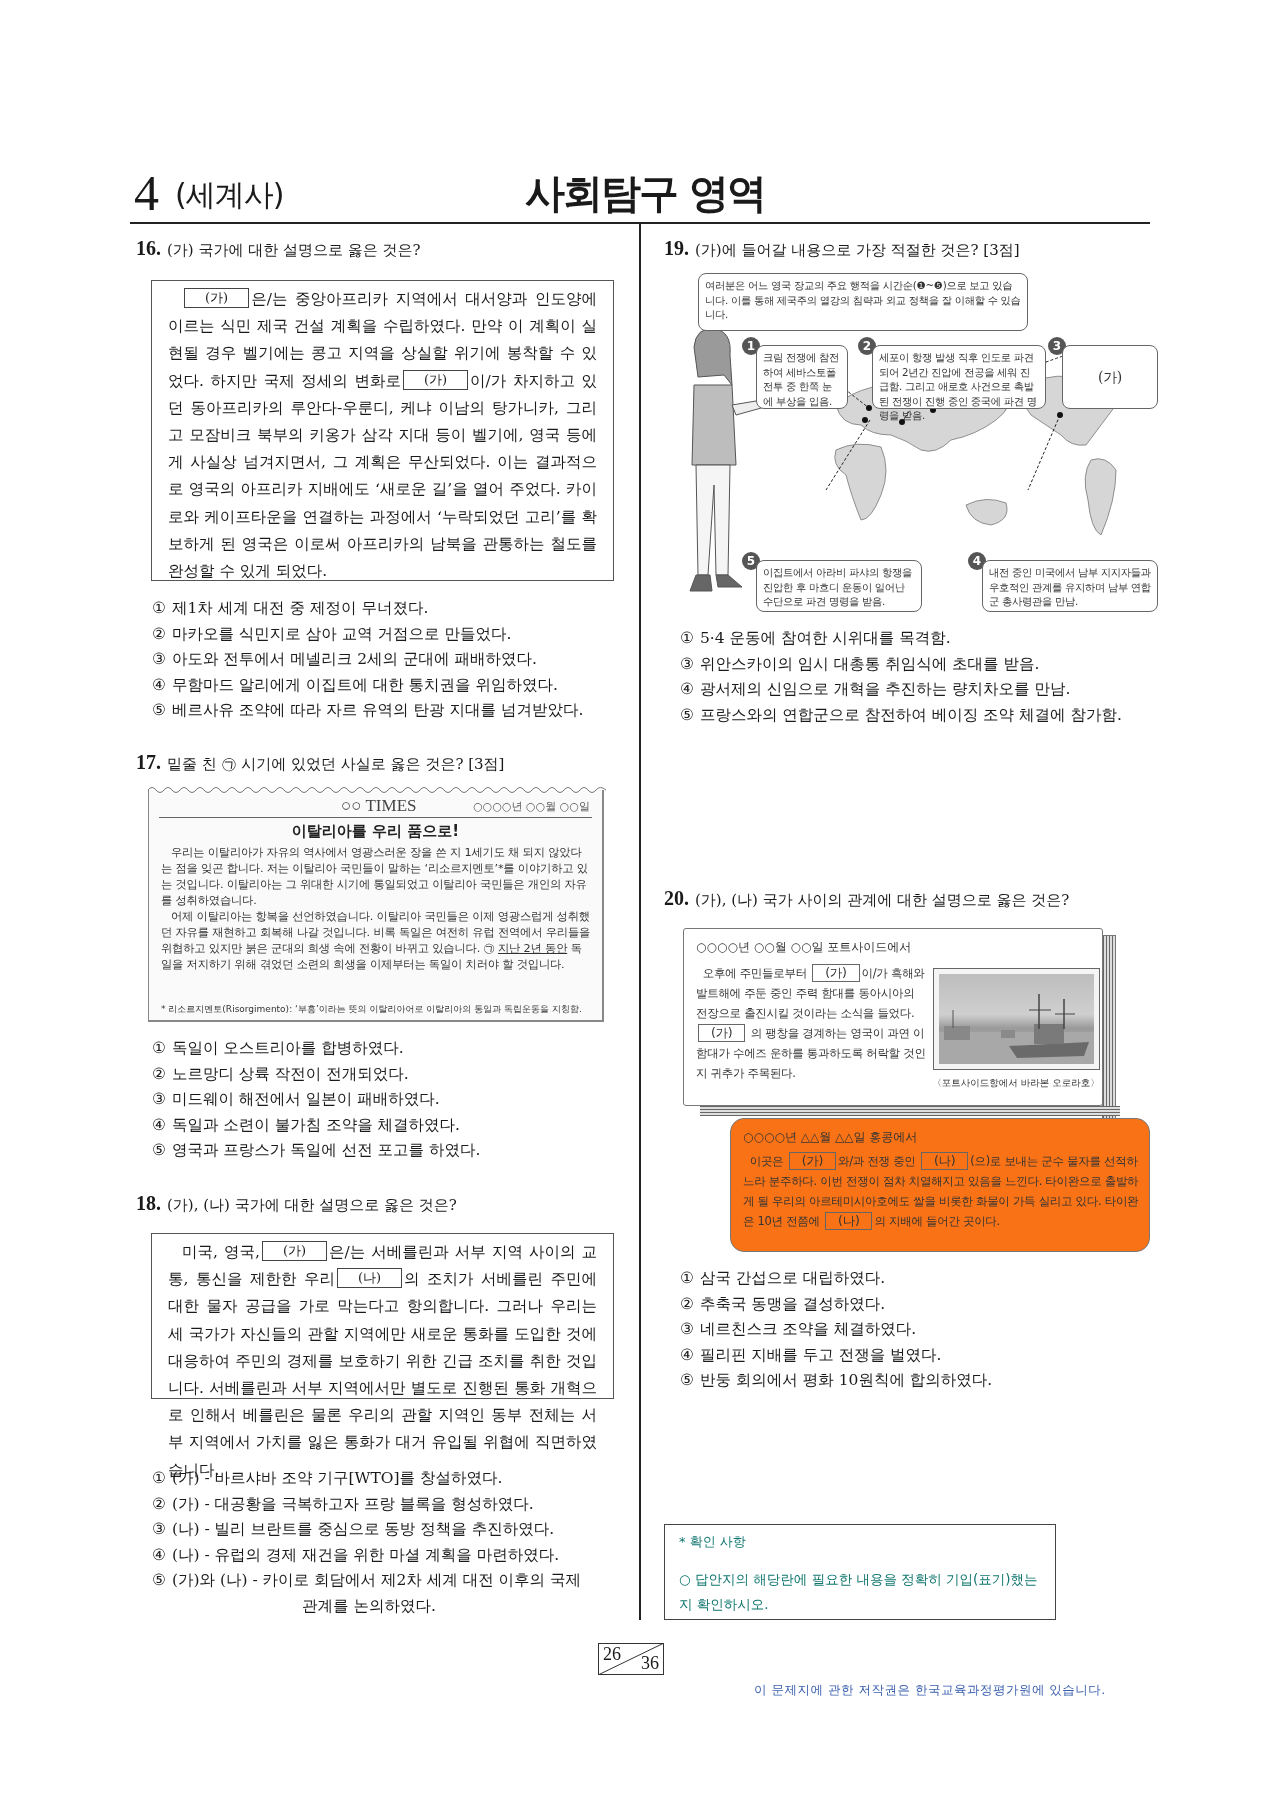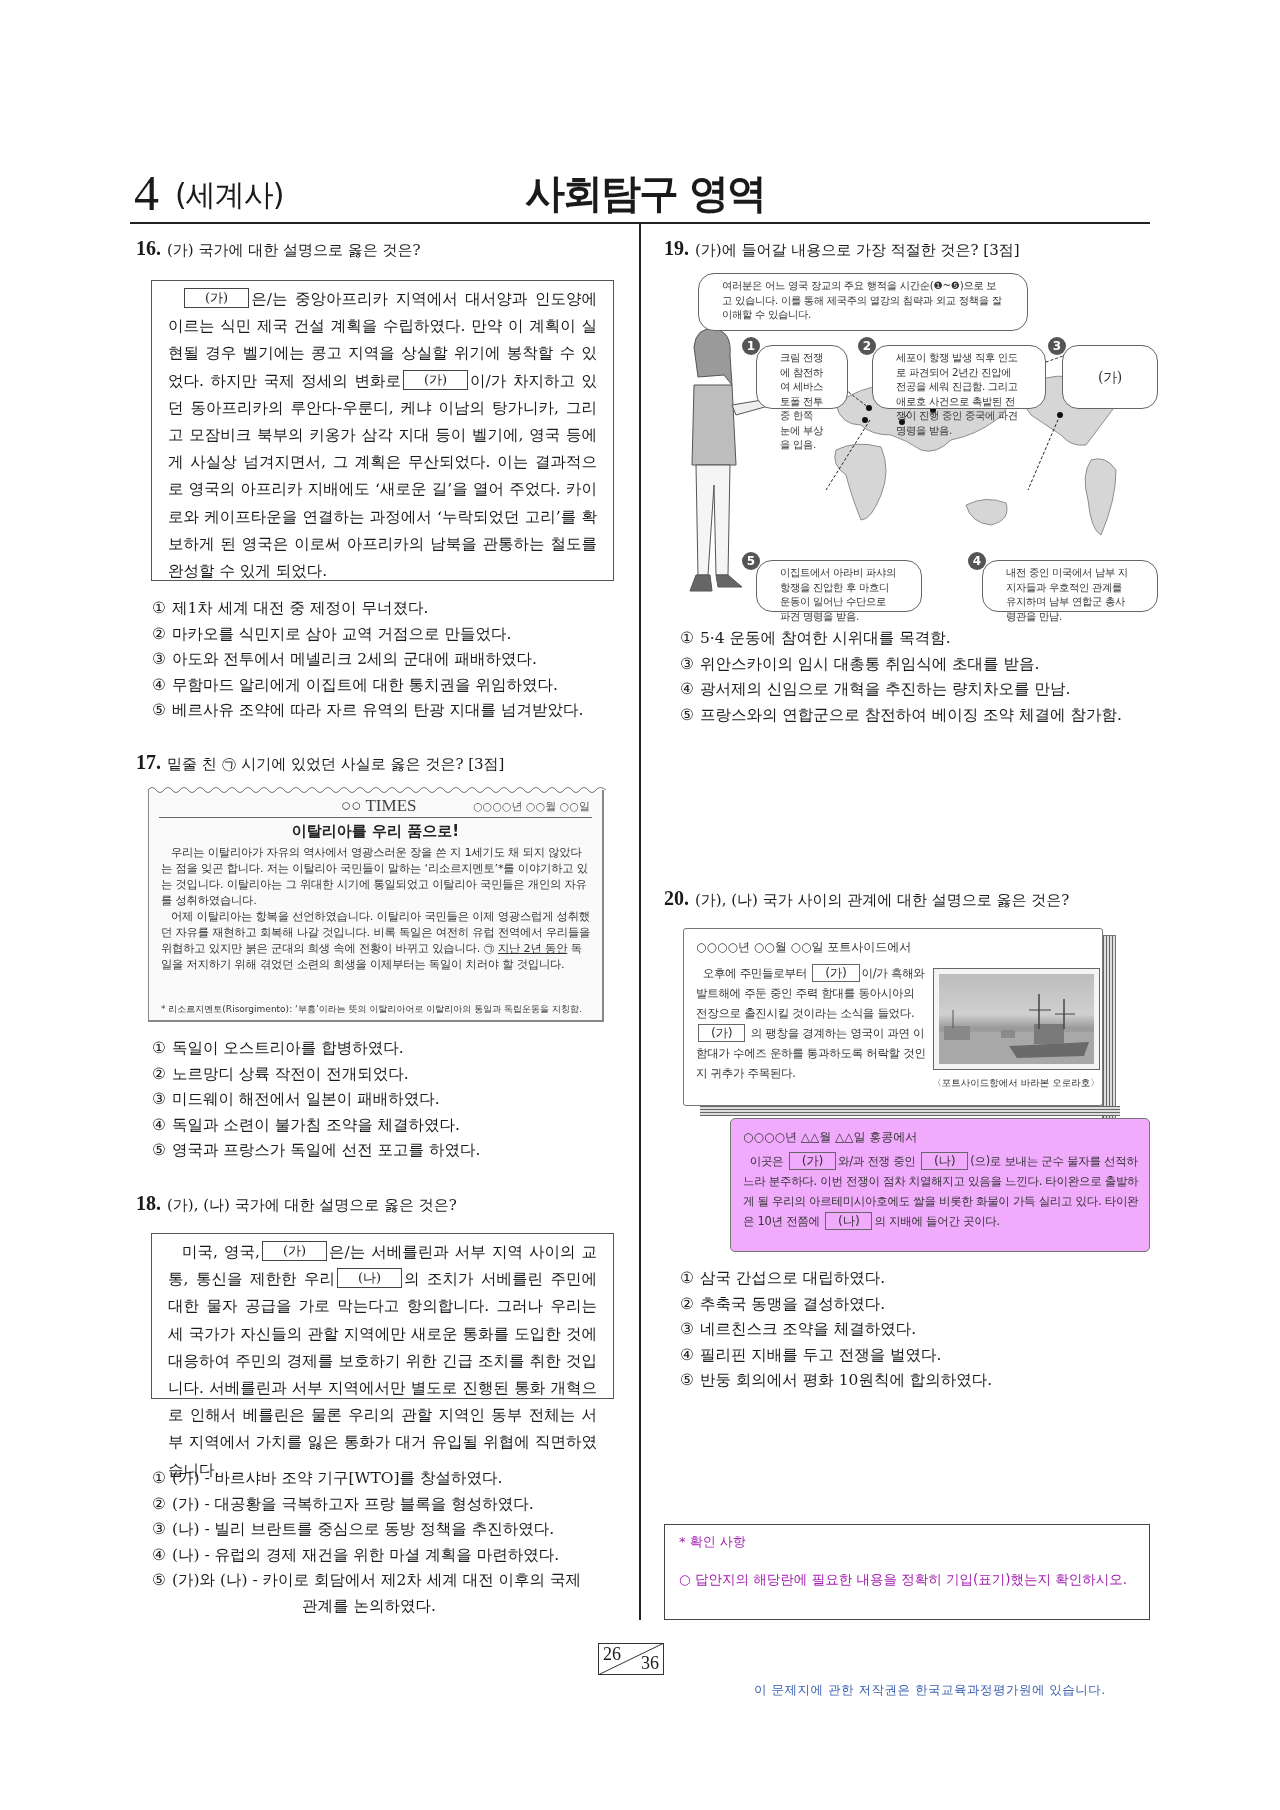--- a/index.html
+++ b/index.html
@@ -31,37 +31,37 @@
   .news-name { position: absolute; left: 182px; top: 0; font-family: "Liberation Serif", serif; font-size: 17px; color: #444; }
   .news-date { position: absolute; right: 2px; top: 3px; font-size: 11px; color: #555; }
   .news-headline { position: absolute; left: 0; right: 0; top: 32px; text-align: center; font-size: 15px; font-weight: bold; color: #222; }
   .news-body { position: absolute; left: 12px; right: 10px; top: 55px; font-size: 11.3px; line-height: 16px; color: #333; letter-spacing: -0.2px; }
   .news-body p { text-indent: 10px; }
   .news-body .ul { text-decoration: underline; }
   .news-foot { position: absolute; left: 12px; right: 6px; bottom: 4px; font-size: 9px; color: #333; }
 
   
   .illus { position: absolute; left: 676px; top: 275px; width: 476px; height: 340px; }
-  .bubble { position: absolute; border: 1.5px solid #666; border-radius: 16px; background: #fff; font-family: "DejaVu Sans", sans-serif; font-size: 10.3px; line-height: 14.5px; color: #333; padding: 4px 23px; letter-spacing: -0.3px; }
+  .bubble { position: absolute; border: 1.5px solid #666; border-radius: 8px; background: #fff; font-family: "DejaVu Sans", sans-serif; font-size: 10.3px; line-height: 14.5px; color: #333; padding: 4px 6px; letter-spacing: -0.3px; }
   .badge { position: absolute; width: 18px; height: 18px; border-radius: 50%; background: #555; color: #fff; font-family: "DejaVu Sans", sans-serif; font-size: 12px; font-weight: bold; line-height: 18px; text-align: center; }
   .gap-label { font-family: "DejaVu Serif", serif; font-size: 14px; color: #333; }
 
   
   .letter1 { position: absolute; left: 683px; top: 928px; width: 420px; height: 178px; border: 1.5px solid #777; background: #fff; font-family: "DejaVu Sans", sans-serif; border-radius: 3px; }
   .stack { position: absolute; left: 1102px; top: 935px; width: 14px; height: 195px; background: repeating-linear-gradient(90deg, #666 0 1px, #ddd 1px 3px); border: 1px solid #777; }
   .stack2 { position: absolute; left: 700px; top: 1106px; width: 420px; height: 10px; background: repeating-linear-gradient(180deg, #666 0 1px, #ddd 1px 3px); }
-  .letter2 { position: absolute; left: 730px; top: 1118px; width: 420px; height: 134px; border: 1.5px solid #777; background: #f0abfc; font-family: "DejaVu Sans", sans-serif; border-radius: 5px; }
+  .letter2 { position: absolute; left: 730px; top: 1118px; width: 420px; height: 134px; border: 1.5px solid #777; background: #f97316; font-family: "DejaVu Sans", sans-serif; border-radius: 14px; }
   .l-date { position: absolute; left: 12px; top: 10px; font-size: 12px; color: #333; }
   .l-body { position: absolute; font-size: 11.5px; line-height: 20px; color: #333; letter-spacing: -0.3px; }
   .l-blank { display: inline-block; border: 1px solid #666; font-size: 12.5px; line-height: 16px; padding: 0 12px; margin: 0 2px; font-family: "DejaVu Sans", sans-serif; }
   .photo { position: absolute; left: 250px; top: 40px; width: 165px; height: 100px; border: 5px solid #f4f4f4; outline: 1px solid #666; background: linear-gradient(180deg, #bdbdbd 0%, #cfcfcf 45%, #9a9a9a 60%, #b8b8b8 100%); overflow: hidden; }
   .photo-cap { position: absolute; left: 246px; top: 148px; width: 172px; font-size: 9.5px; color: #333; text-align: center; }
 
   
-  .note { position: absolute; left: 664px; top: 1524px; width: 486px; height: 96px; border: 1.5px solid #444; font-family: "DejaVu Sans", sans-serif; color: #a21caf; }
+  .note { position: absolute; left: 664px; top: 1524px; width: 392px; height: 96px; border: 1.5px solid #444; font-family: "DejaVu Sans", sans-serif; color: #0f766e; }
   .note-title { position: absolute; left: 14px; top: 8px; font-size: 13px; }
   .note-body { position: absolute; left: 14px; top: 42px; right: 12px; font-size: 13.5px; line-height: 25px; }
 
   .page-box { position: absolute; left: 598px; top: 1643px; width: 66px; height: 32px; border: 1.5px solid #333; font-family: "Liberation Serif", serif; }
   .page-box .cur { position: absolute; left: 4px; top: 0px; font-size: 18px; }
   .page-box .tot { position: absolute; right: 4px; bottom: 0px; font-size: 18px; }
   .copyright { position: absolute; left: 754px; top: 1682px; font-family: "DejaVu Sans", sans-serif; font-size: 12.5px; color: #3a5fae; letter-spacing: 0.5px; }
 </style>
 </head>
 <body>

